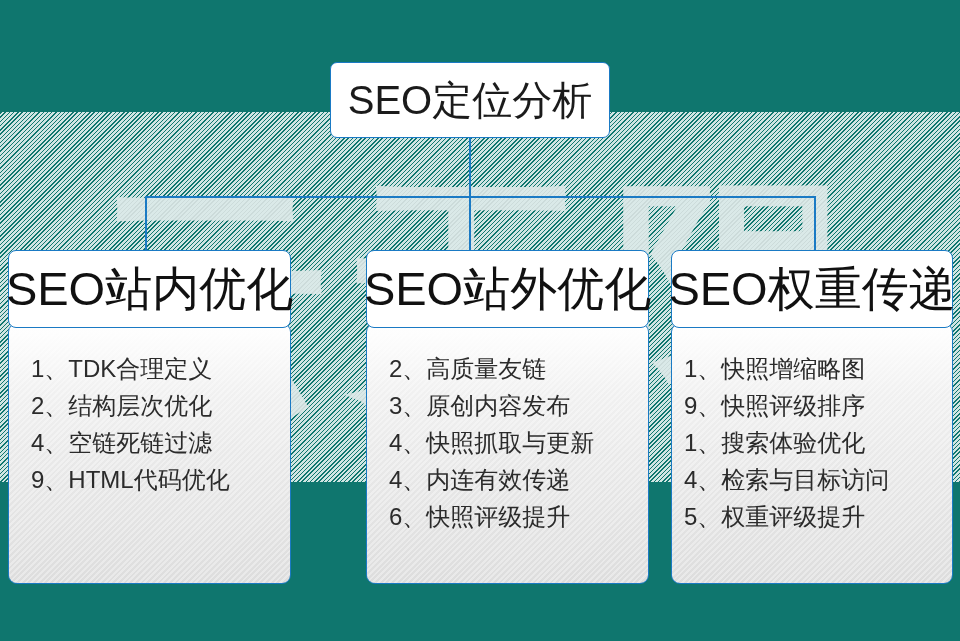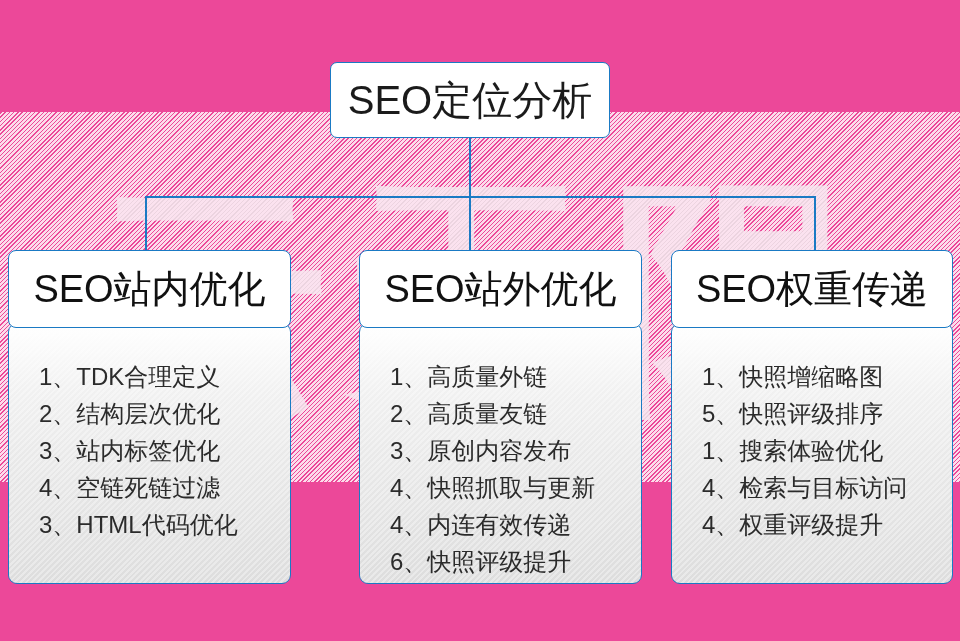--- a/index.html
+++ b/index.html
@@ -7,21 +7,21 @@
     padding: 0;
     background: #ffffff;
   }
   body {
     font-family: "Liberation Sans", "DejaVu Sans", sans-serif;
   }
   #canvas {
     position: relative;
     width: 960px;
     height: 641px;
-    background: #ec4899;
+    background: #0f766e;
     overflow: hidden;
   }
 
   
   .watermark {
     position: absolute;
     left: 0;
     top: 112px;
     width: 960px;
     height: 370px;
@@ -97,21 +97,21 @@
     height: 78px;
     border: 1.6px solid #1a7ac4;
     border-radius: 8px;
     background: #ffffff;
     display: flex;
     align-items: center;
     justify-content: center;
     z-index: 3;
   }
   .col-head-label {
-    font-size: 38px;
+    font-size: 47px;
     color: #111111;
     font-weight: 400;
     white-space: nowrap;
     text-align: right;
   }
   .col-body {
     position: relative;
     box-sizing: border-box;
     margin-top: -5px;
     height: 261px;
@@ -136,40 +136,40 @@
       rgba(255,255,255,0) 0px,
       rgba(255,255,255,0) 2px,
       rgba(255,255,255,0.35) 2px,
       rgba(255,255,255,0.35) 4px
     );
     pointer-events: none;
   }
   .col-list {
     position: relative;
     list-style: none;
-    margin: 8px;
+    margin: 0;
     padding: 0;
     z-index: 1;
   }
   .col-item {
     font-size: 24px;
     line-height: 37px;
     color: #2b2b2b;
     white-space: nowrap;
     font-weight: 400;
   }
 
   
   #col-0 { left: 8px;   width: 283px; }
-  #col-1 { left: 327px; width: 283px; padding-left: 32px; }
+  #col-1 { left: 334px; width: 283px; padding-left: 32px; }
   #col-2 { left: 671px; width: 282px; }
 
   #col-0 .col-list { padding-left: 22px; }
   #col-1 .col-list { padding-left: 22px; }
-  #col-2 .col-list { padding-left: 22px; }
+  #col-2 .col-list { padding-left: 12px; }
 </style>
 </head>
 <body>
 
 <div id="canvas">
 
   <div class="watermark">
     <span>云无限</span>
     <span class="watermark-hatch"></span>
   </div>
@@ -186,53 +186,51 @@
 
   <div class="col" id="col-0">
     <div class="col-head">
       <span class="col-head-label">SEO站内优化</span>
     </div>
     <div class="col-body">
       <span class="col-body-hatch"></span>
       <ul class="col-list">
         <li class="col-item">1、TDK合理定义</li>
         <li class="col-item">2、结构层次优化</li>
-        <li class="col-item">3、站内标签优化</li>
         <li class="col-item">4、空链死链过滤</li>
-        <li class="col-item">3、HTML代码优化</li>
+        <li class="col-item">9、HTML代码优化</li>
       </ul>
     </div>
   </div>
 
   <div class="col" id="col-1">
     <div class="col-head">
       <span class="col-head-label">SEO站外优化</span>
     </div>
     <div class="col-body">
       <span class="col-body-hatch"></span>
       <ul class="col-list">
-        <li class="col-item">1、高质量外链</li>
         <li class="col-item">2、高质量友链</li>
         <li class="col-item">3、原创内容发布</li>
         <li class="col-item">4、快照抓取与更新</li>
         <li class="col-item">4、内连有效传递</li>
         <li class="col-item">6、快照评级提升</li>
       </ul>
     </div>
   </div>
 
   <div class="col" id="col-2">
     <div class="col-head">
       <span class="col-head-label">SEO权重传递</span>
     </div>
     <div class="col-body">
       <span class="col-body-hatch"></span>
       <ul class="col-list">
         <li class="col-item">1、快照增缩略图</li>
-        <li class="col-item">5、快照评级排序</li>
+        <li class="col-item">9、快照评级排序</li>
         <li class="col-item">1、搜索体验优化</li>
         <li class="col-item">4、检索与目标访问</li>
-        <li class="col-item">4、权重评级提升</li>
+        <li class="col-item">5、权重评级提升</li>
       </ul>
     </div>
   </div>
 
 </div>
 
 </body></html>

